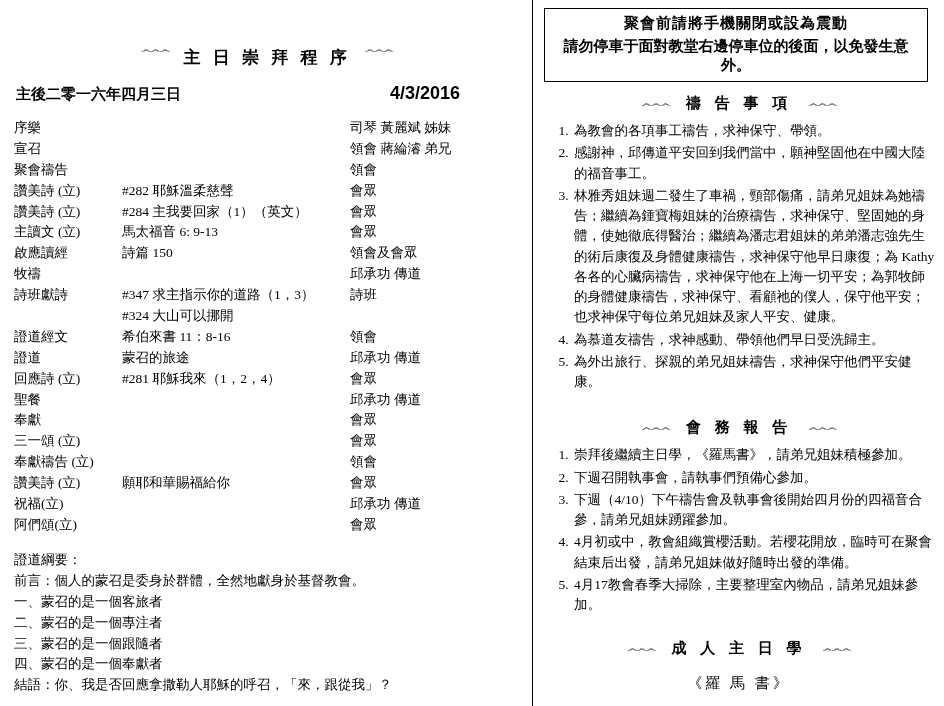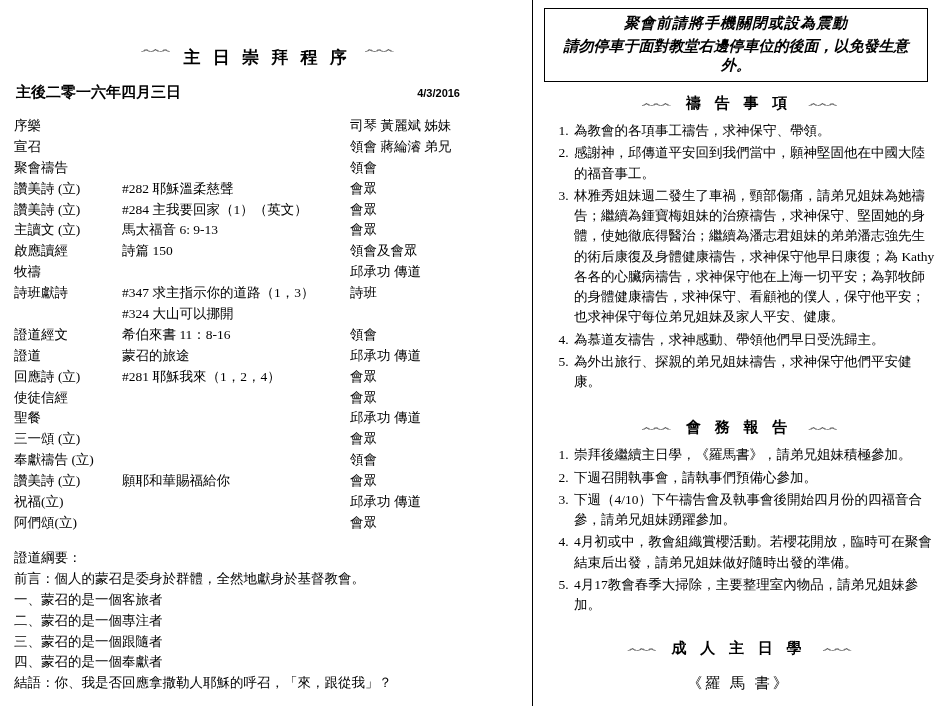--- a/index.html
+++ b/index.html
@@ -63,21 +63,21 @@
     align-items: baseline;
     margin: 6px 0 14px 2px;
     padding-right: 60px;
   }
   .date-cn {
     font-size: 15px;
     font-weight: bold;
     text-align: center;
   }
   .date-en {
-    font-size: 11px;
+    font-size: 18px;
     font-weight: bold;
     font-family: "Liberation Sans", sans-serif;
     text-align: right;
   }
   table.program {
     width: 100%;
     border-collapse: collapse;
     font-size: 13.5px;
   }
   table.program td {
@@ -103,21 +103,20 @@
     width: 410px;
     height: 706px;
     padding: 6px 8px 0 8px;
     box-sizing: border-box;
   }
   .notice-box {
     border: 1px solid #000;
     padding: 5px 6px 6px 6px;
     text-align: center;
     margin: 2px 8px 10px 2px;
-    font-style: italic;
   }
   .notice-line1 {
     font-size: 15px;
     font-weight: bold;
     letter-spacing: 1px;
     margin-bottom: 4px;
   }
   .notice-line2 {
     font-size: 15px;
     font-weight: bold;
@@ -231,28 +230,28 @@
           <td class="c1">證道</td>
           <td class="c2">蒙召的旅途</td>
           <td class="c3">邱承功 傳道</td>
         </tr>
         <tr>
           <td class="c1">回應詩 (立)</td>
           <td class="c2">#281 耶穌我來（1，2，4）</td>
           <td class="c3">會眾</td>
         </tr>
         <tr>
-          <td class="c1">使徒信經</td>
-          <td class="c2"></td>
-          <td class="c3">會眾</td>
-        </tr>
-        <tr>
           <td class="c1">聖餐</td>
           <td class="c2"></td>
           <td class="c3">邱承功 傳道</td>
+        </tr>
+        <tr>
+          <td class="c1">奉獻</td>
+          <td class="c2"></td>
+          <td class="c3">會眾</td>
         </tr>
         <tr>
           <td class="c1">三一頌 (立)</td>
           <td class="c2"></td>
           <td class="c3">會眾</td>
         </tr>
         <tr>
           <td class="c1">奉獻禱告 (立)</td>
           <td class="c2"></td>
           <td class="c3">領會</td>

